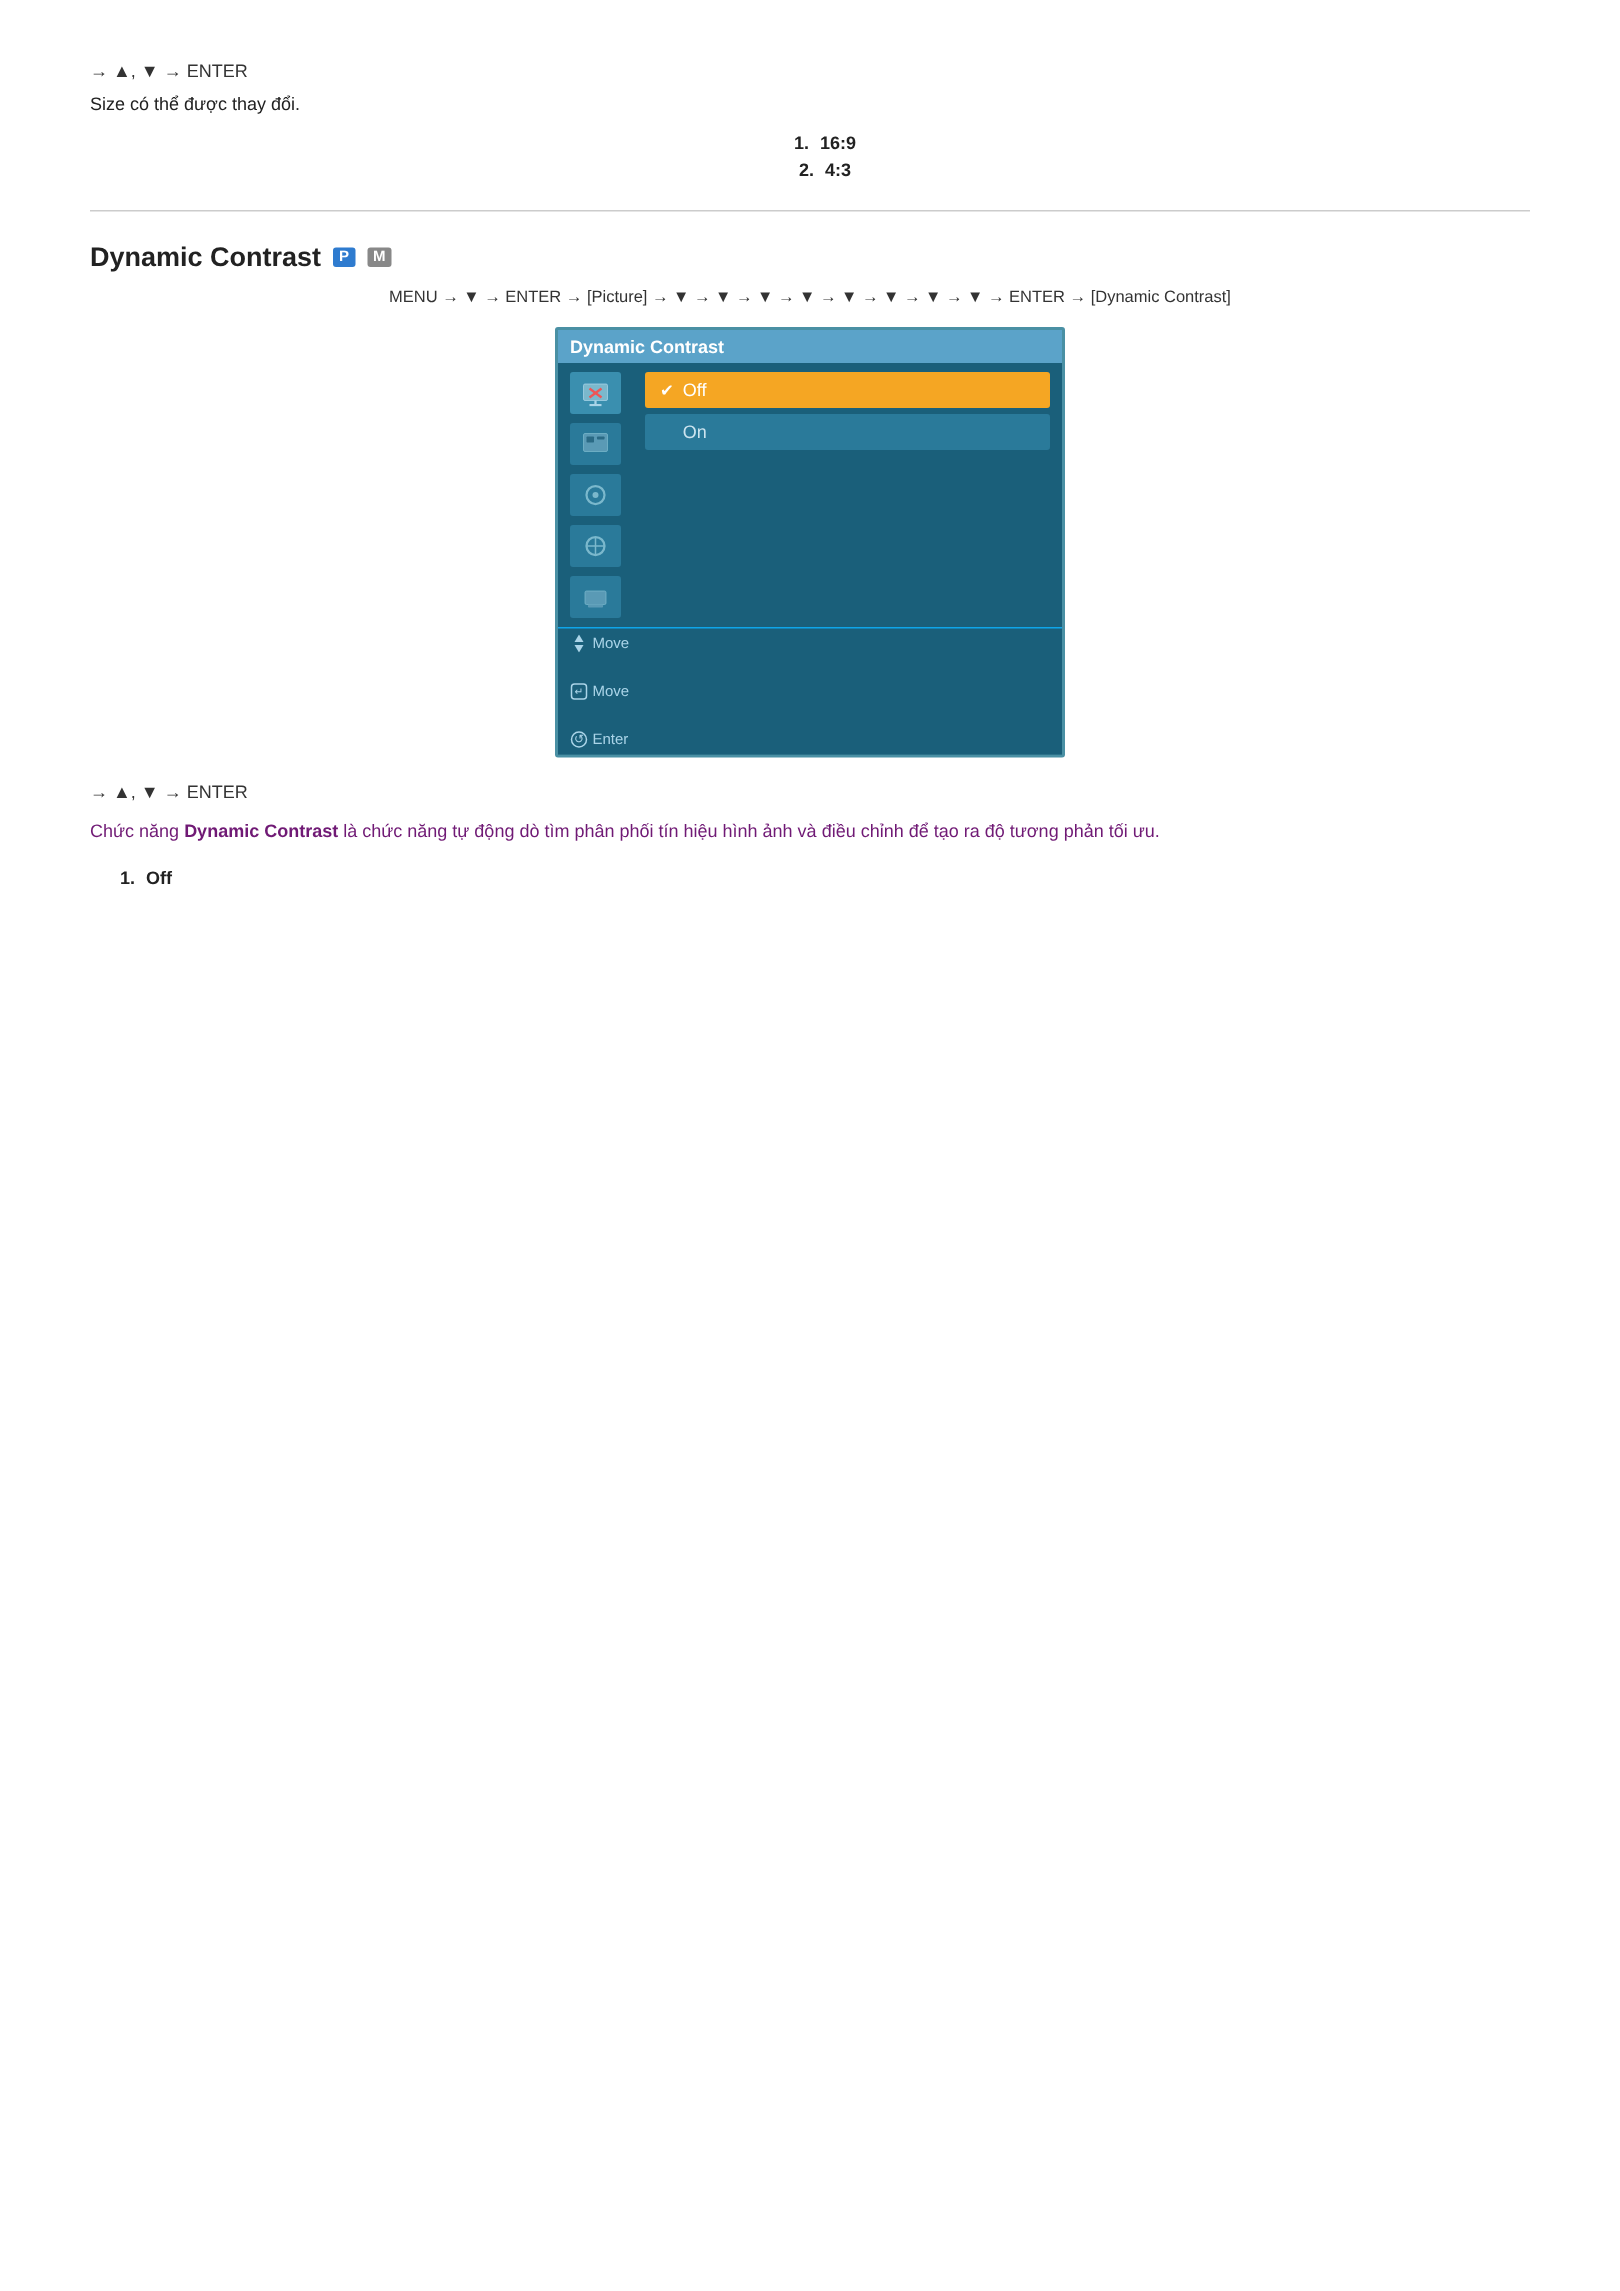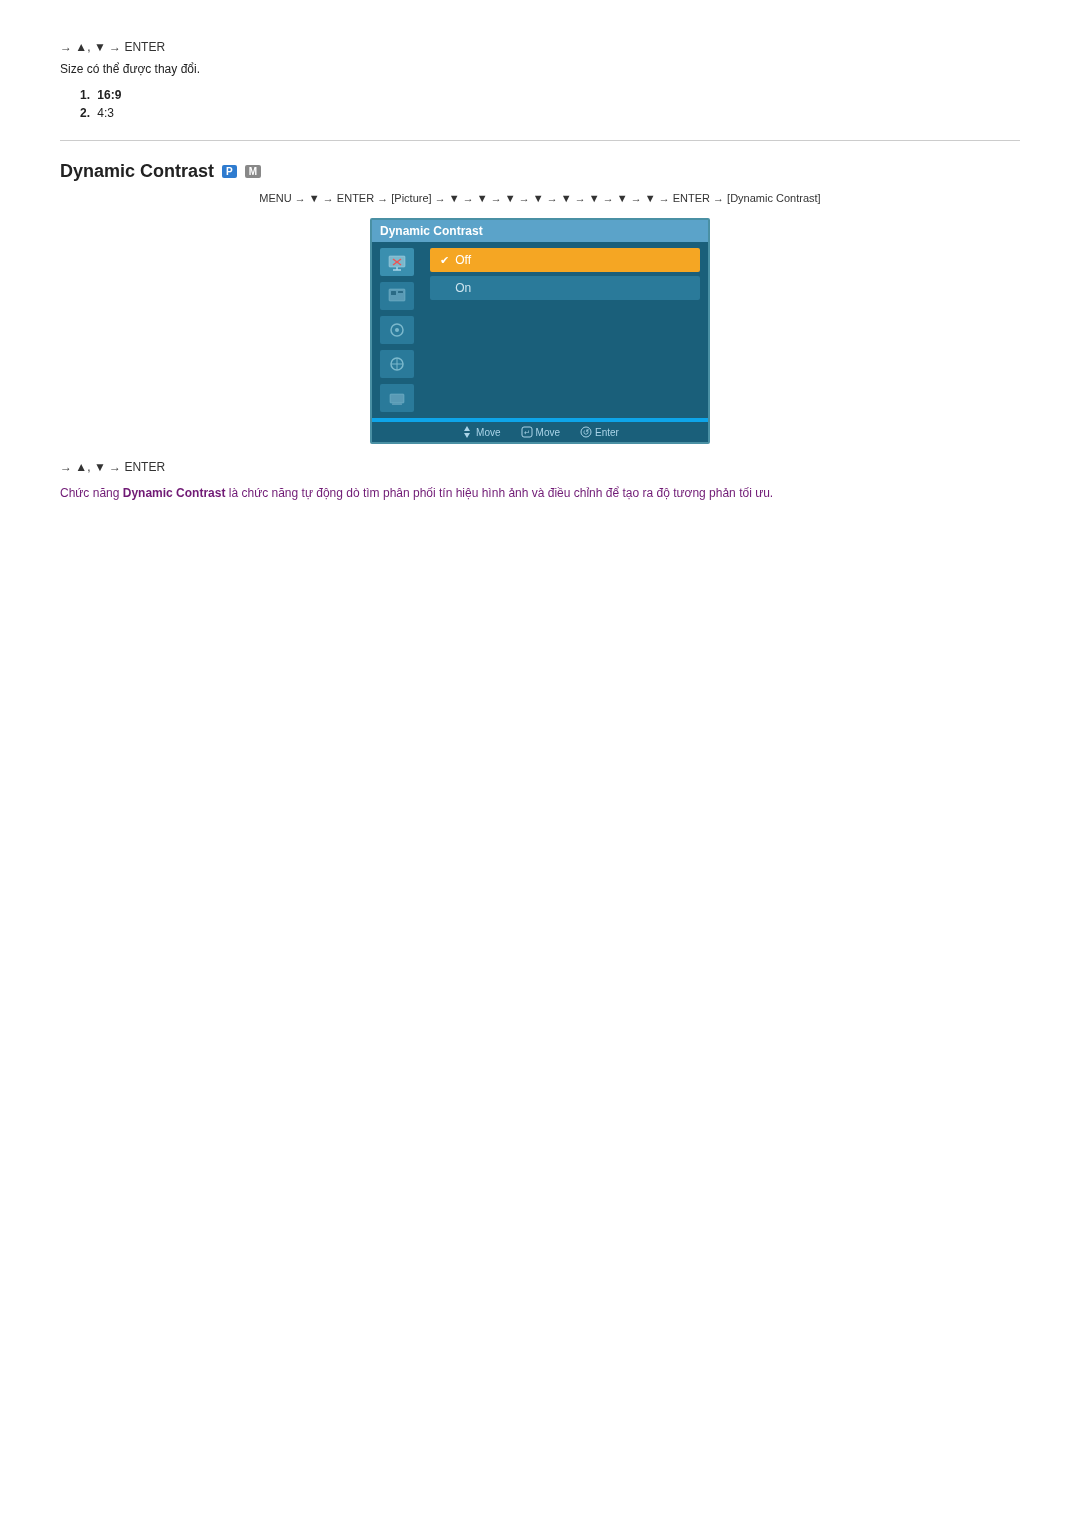--- a/index.html
+++ b/index.html
@@ -25,20 +25,21 @@
     }
 
     .size-list {
       list-style: none;
       padding-left: 20px;
       margin-bottom: 20px;
     }
     .size-list li {
       margin-bottom: 4px;
       font-size: 12px;
+      text-align: center;
     }
     .size-list li span {
       font-weight: bold;
     }
 
     .divider {
       border: none;
       border-top: 1px solid #ccc;
       margin: 20px 0;
     }
@@ -147,27 +148,28 @@
       background: #2a7a9a;
       color: #cce4ef;
     }
 
     .tv-check {
       font-size: 11px;
     }
 
     .tv-footer {
       background: #1a5f7a;
-      border-top: 4px solid #0ea5e9;
+      border-top: 1px solid #0ea5e9;
       padding: 4px 8px;
       display: flex;
       justify-content: center;
       gap: 20px;
       font-size: 10px;
       color: #aad4e8;
+      flex-direction: column;
     }
 
     .tv-footer-item {
       display: flex;
       align-items: center;
       gap: 3px;
     }
 
     .bottom-nav {
       font-size: 12px;
@@ -202,21 +204,21 @@
 
 <p class="size-note">Size có thể được thay đổi.</p>
 
 <ol class="size-list">
   <li>
     <span>1.</span>
     <span style="font-weight:bold; margin-left:4px;">16:9</span>
   </li>
   <li>
     <span>2.</span>
-    <span style="font-weight:normal; margin-left:4px;">4:3</span>
+    <span style="font-weight:bold; margin-left:4px;">4:3</span>
   </li>
 </ol>
 
 <hr class="divider">
 
 <div class="section-title">
   <span>Dynamic Contrast</span>
   <span class="badge badge-p">P</span>
   <span class="badge badge-m">M</span>
 </div>
@@ -305,13 +307,17 @@
   </div>
 </div>
 
 <p class="bottom-nav">→ ▲, ▼ → ENTER</p>
 
 <p class="description">
   Chức năng <strong>Dynamic Contrast</strong> <span>là chức năng tự động dò tìm phân phối tín hiệu hình ảnh và điều chỉnh để tạo ra độ tương phản tối ưu.</span>
 </p>
 
 <ol class="options-list">
+  <li>
+    <span>1.</span>
+    <strong style="margin-left:4px;">Off</strong>
+  </li>
 </ol>
 
 </body></html>

